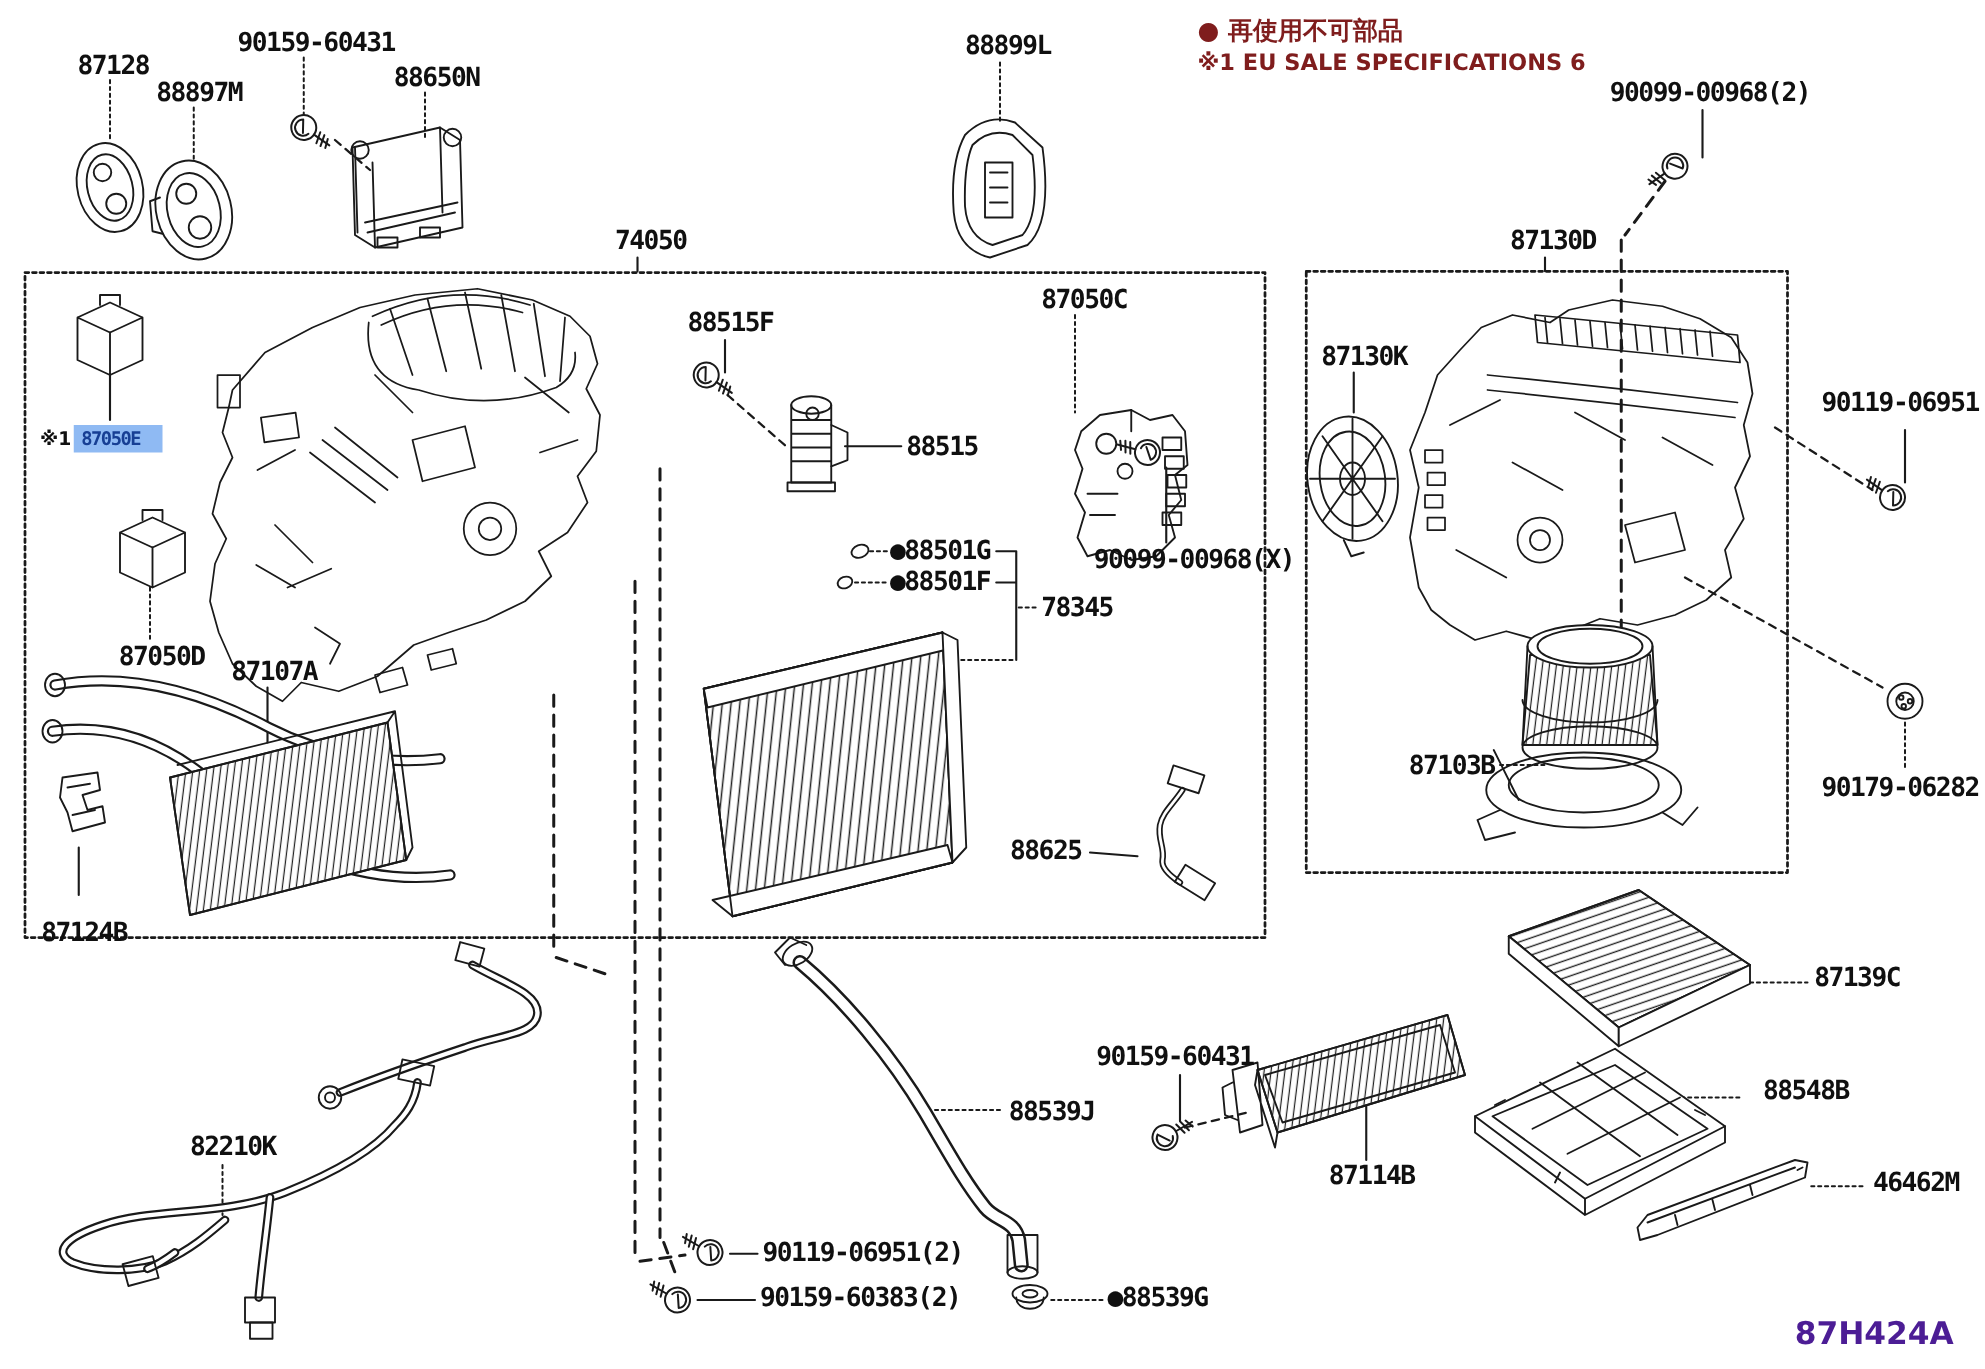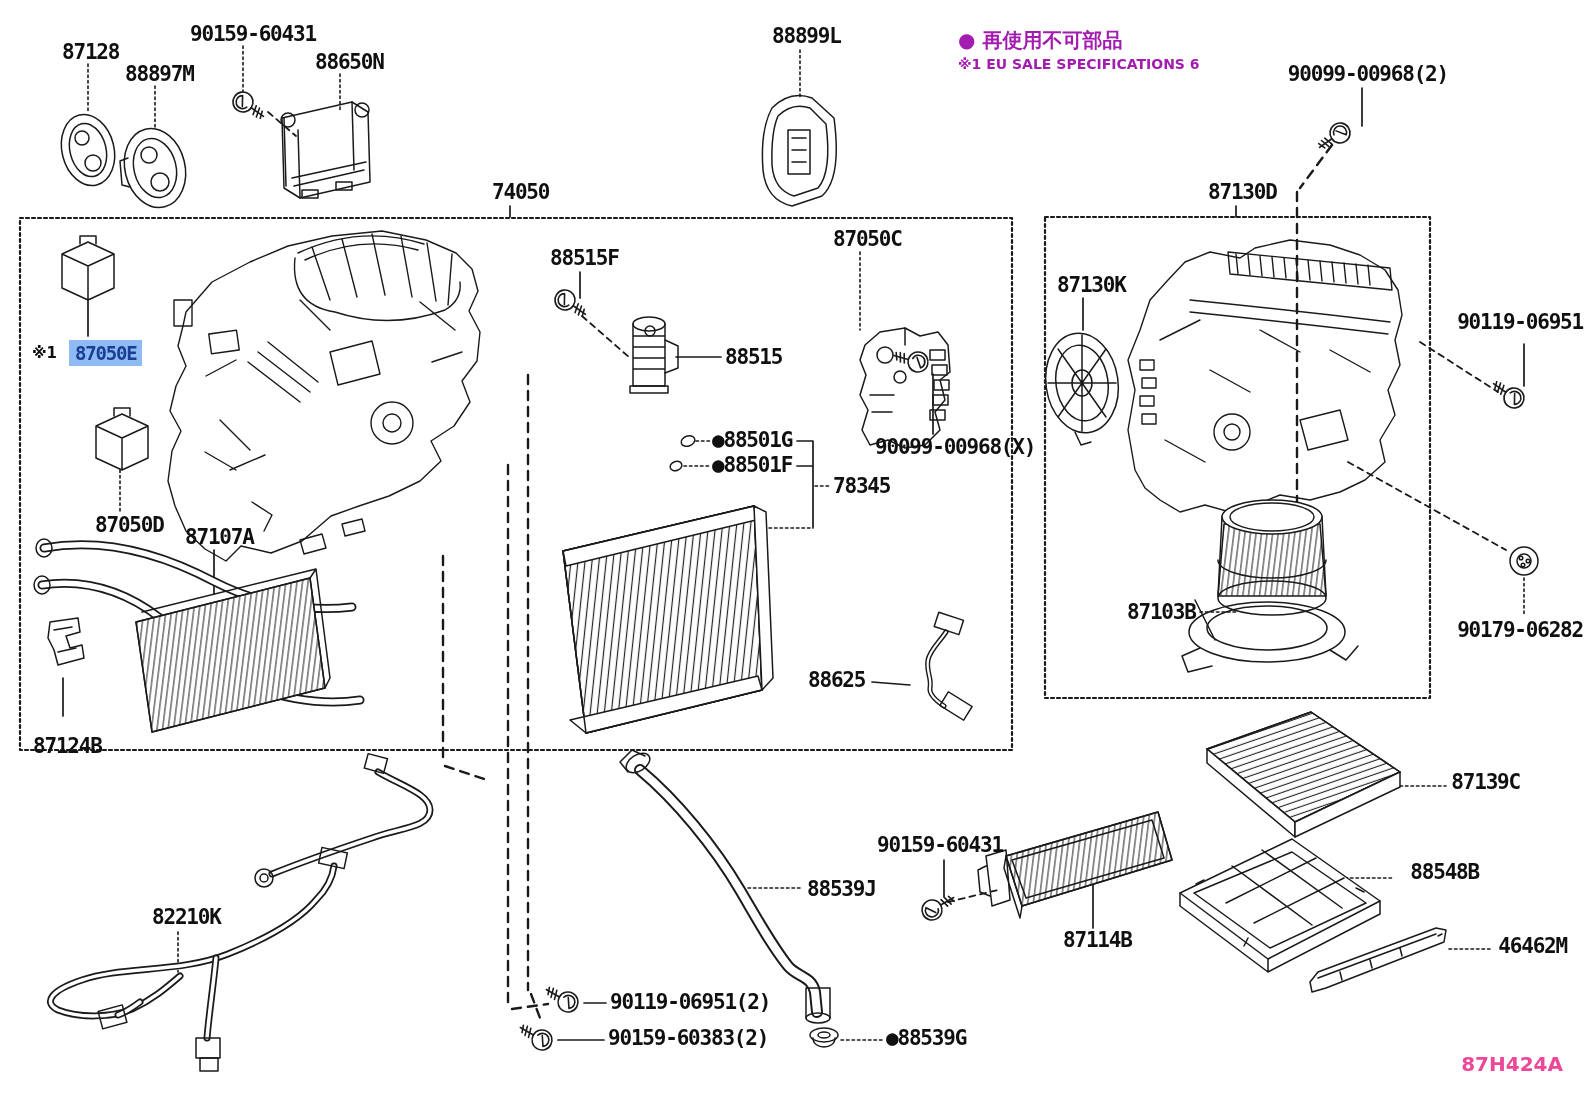--- a/index.html
+++ b/index.html
@@ -8,27 +8,27 @@
     font-family:"DejaVu Sans","Liberation Sans",sans-serif;
   }
   #art{position:absolute;left:0;top:0;}
   .lbl{
     position:absolute;font-family:"DejaVu Sans Mono","Liberation Mono",monospace;
     font-weight:bold;font-size:21px;letter-spacing:-1.2px;color:#101010;
     white-space:nowrap;line-height:1;
   }
   .hl-row{display:flex;align-items:center;gap:2px;}
   .hl-prefix{font-size:15px;letter-spacing:0;font-family:"DejaVu Sans",sans-serif;color:#101010;}
-  .hl-box{padding:4px 6px 3px 6px;font-size:19px;margin-left:10px;}
-  .legend{position:absolute;left:958px;top:12px;color:#a21caf;margin-top:16px;}
+  .hl-box{padding:4px 18px 3px 6px;font-size:15px;}
+  .legend{position:absolute;left:958px;top:12px;color:#7f1d1d;}
   .legend-row{font-size:20px;font-weight:bold;line-height:1.25;font-family:"DejaVu Sans","Liberation Sans",sans-serif;}
-  .legend-note{font-size:14px;font-weight:bold;margin-top:3px;font-family:"DejaVu Sans","Liberation Sans",sans-serif;}
+  .legend-note{font-size:18px;font-weight:bold;margin-top:3px;font-family:"DejaVu Sans","Liberation Sans",sans-serif;}
   .code{
     position:absolute;font-family:"DejaVu Sans","Liberation Sans",sans-serif;
-    font-weight:600;font-size:20px;color:#ec4899;white-space:nowrap;
+    font-weight:600;font-size:25px;color:#4c1d95;white-space:nowrap;
   }
 </style>
 </head>
 <body>
 
 <div id="canvas">
 
 <svg id="art" width="1588" height="1095" viewBox="0 0 1588 1095">
   <defs>
     <pattern id="hatchF" width="5.5" height="9" patternUnits="userSpaceOnUse" patternTransform="rotate(7)">

